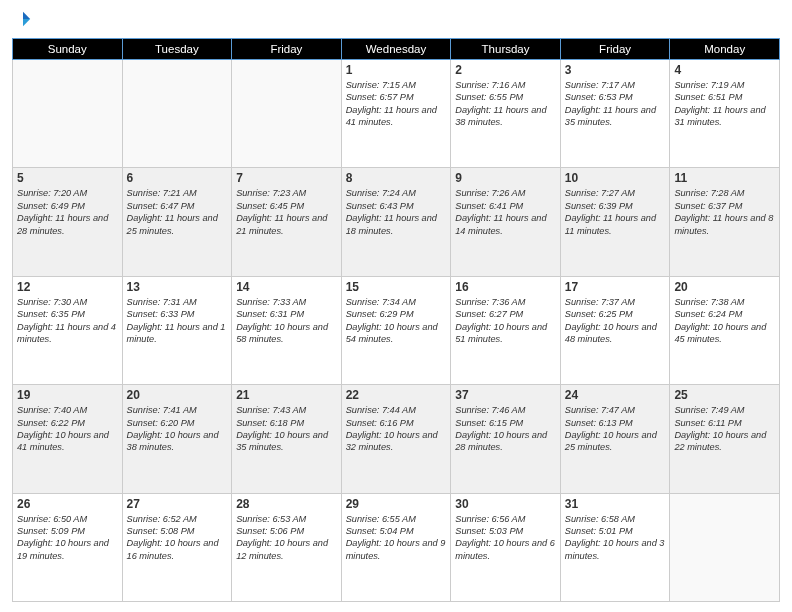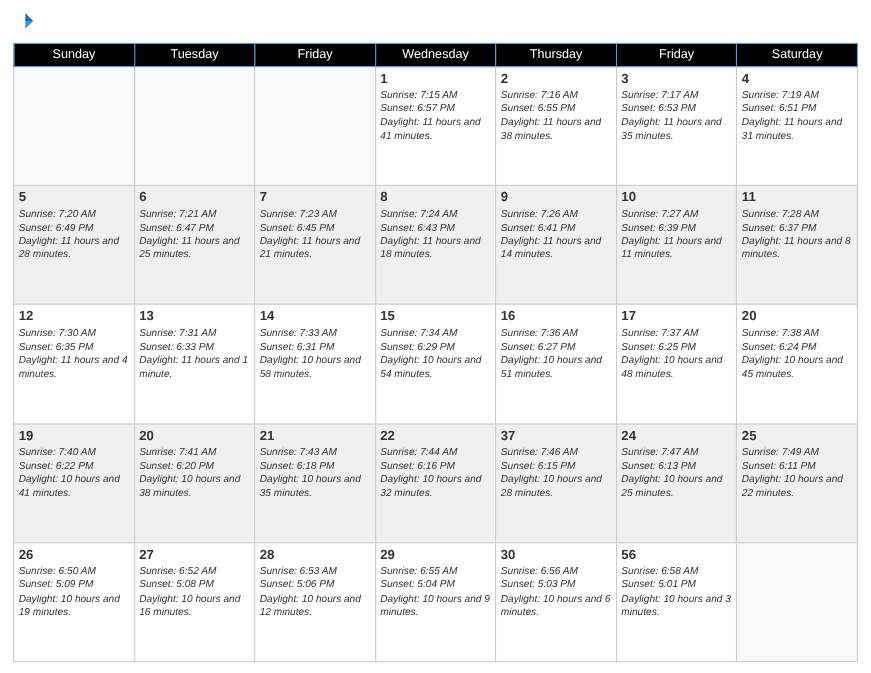--- a/index.html
+++ b/index.html
@@ -127,21 +127,21 @@
 
   <table class="calendar">
     <thead>
       <tr id="days-header">
           <th>Sunday</th>
           <th>Tuesday</th>
           <th>Friday</th>
           <th>Wednesday</th>
           <th>Thursday</th>
           <th>Friday</th>
-          <th>Saturday</th>
+          <th>Monday</th>
         </tr>
     </thead>
     <tbody id="calendar-body">
         <tr>
           <td class="empty"></td>
           <td class="empty"></td>
           <td class="empty"></td>
           <td>
             <span class="day-number">1</span>
             <div class="cell-text">Sunrise: 7:15 AM<br>Sunset: 6:57 PM<br>Daylight: 11 hours and 41 minutes.</div>
@@ -264,20 +264,20 @@
           </td>
           <td>
             <span class="day-number">29</span>
             <div class="cell-text">Sunrise: 6:55 AM<br>Sunset: 5:04 PM<br>Daylight: 10 hours and 9 minutes.</div>
           </td>
           <td>
             <span class="day-number">30</span>
             <div class="cell-text">Sunrise: 6:56 AM<br>Sunset: 5:03 PM<br>Daylight: 10 hours and 6 minutes.</div>
           </td>
           <td>
-            <span class="day-number">56</span>
+            <span class="day-number">31</span>
             <div class="cell-text">Sunrise: 6:58 AM<br>Sunset: 5:01 PM<br>Daylight: 10 hours and 3 minutes.</div>
           </td>
           <td class="empty"></td>
         </tr>
       </tbody>
   </table>
 </div>
 
 </body></html>

